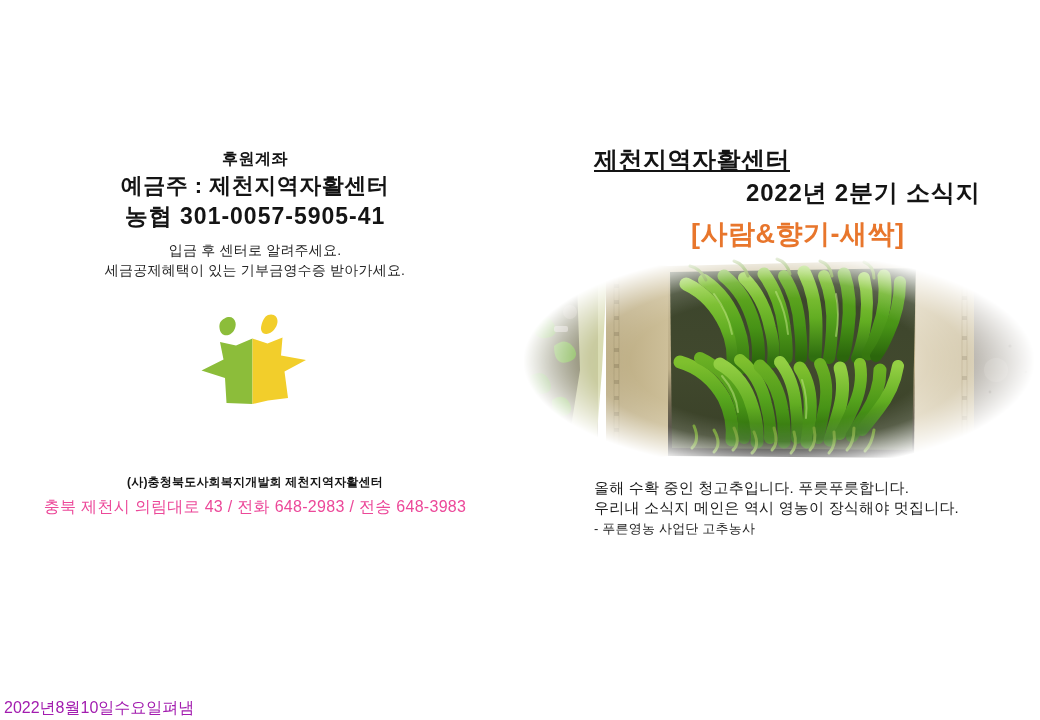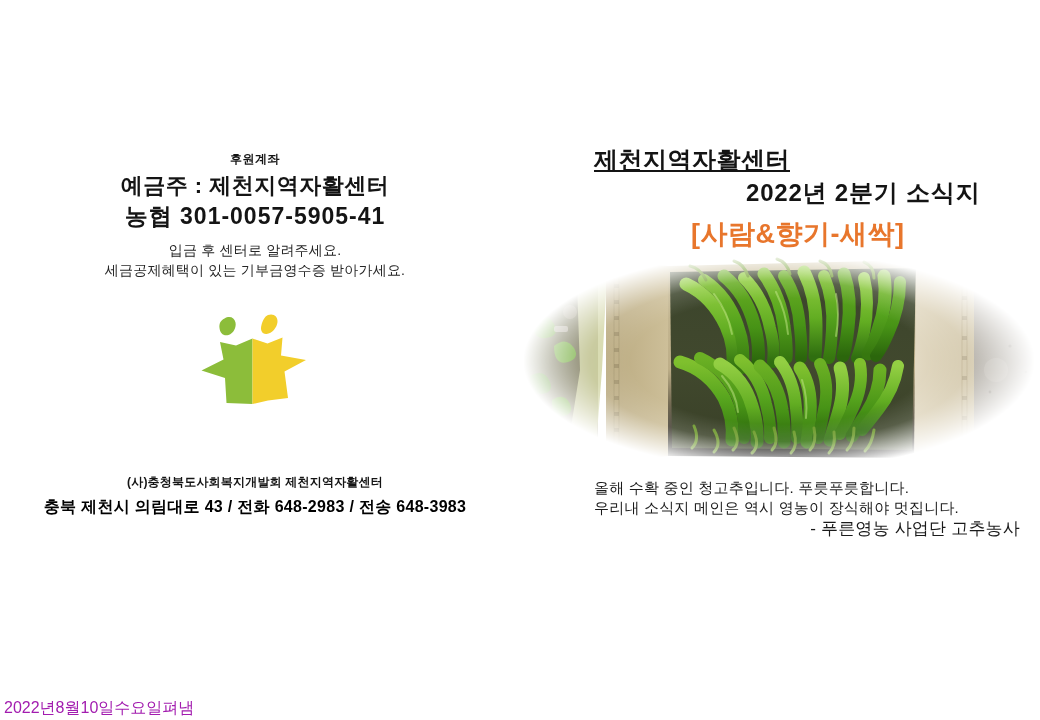--- a/index.html
+++ b/index.html
@@ -33,21 +33,21 @@
   }
 
   .donation-block {
     position: absolute;
     left: 0;
     top: 146px;
     width: 510px;
     text-align: center;
   }
   .donation-heading {
-    font-size: 12px;
+    font-size: 16px;
     font-weight: bold;
     letter-spacing: 0.5px;
     line-height: 26px;
     color: #141414;
   }
   .donation-holder {
     font-size: 22px;
     font-weight: bold;
     letter-spacing: 0.5px;
     line-height: 28px;
@@ -95,24 +95,24 @@
   }
   .org-name {
     font-size: 12px;
     font-weight: bold;
     line-height: 24px;
     letter-spacing: 0.2px;
     color: #141414;
   }
   .org-address {
     font-size: 16px;
-    font-weight: bold;
+    font-weight: normal;
     line-height: 26px;
     letter-spacing: 0.3px;
-    color: #000000;
+    color: #ec4899;
   }
 
   
   .panel-right {
     position: absolute;
     left: 510px;
     top: 0;
     width: 530px;
     height: 690px;
   }
@@ -176,25 +176,25 @@
     top: 478px;
     width: 430px;
   }
   .caption-line {
     font-size: 15px;
     line-height: 20px;
     letter-spacing: 0.2px;
     color: #1a1a1a;
   }
   .caption-credit {
-    font-size: 17px;
+    font-size: 13px;
     line-height: 22px;
     letter-spacing: 0.2px;
     color: #1a1a1a;
-    text-align: right;
+    text-align: left;
     padding-right: 4px;
   }
 
   
   .publish-stamp {
     position: absolute;
     left: 4px;
     top: 700px;
     font-size: 16px;
     line-height: 16px;

